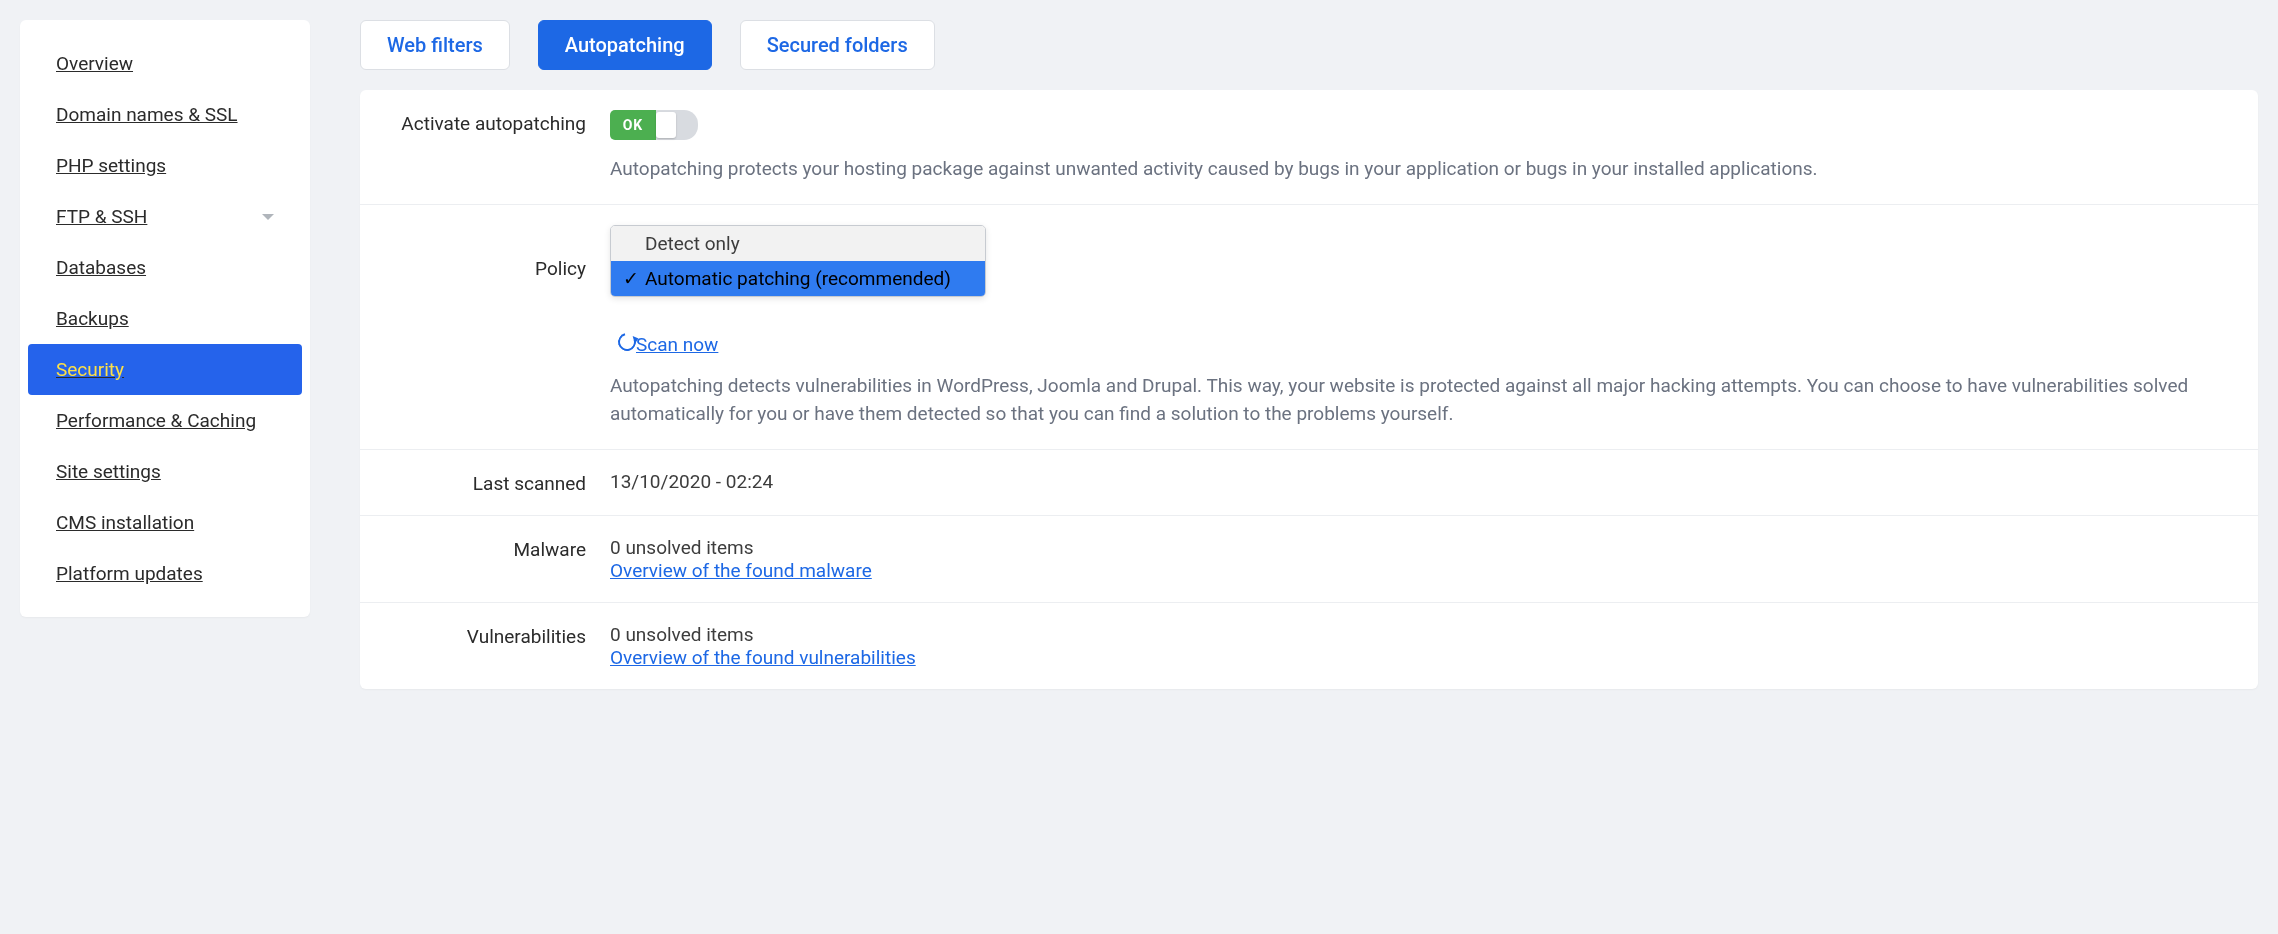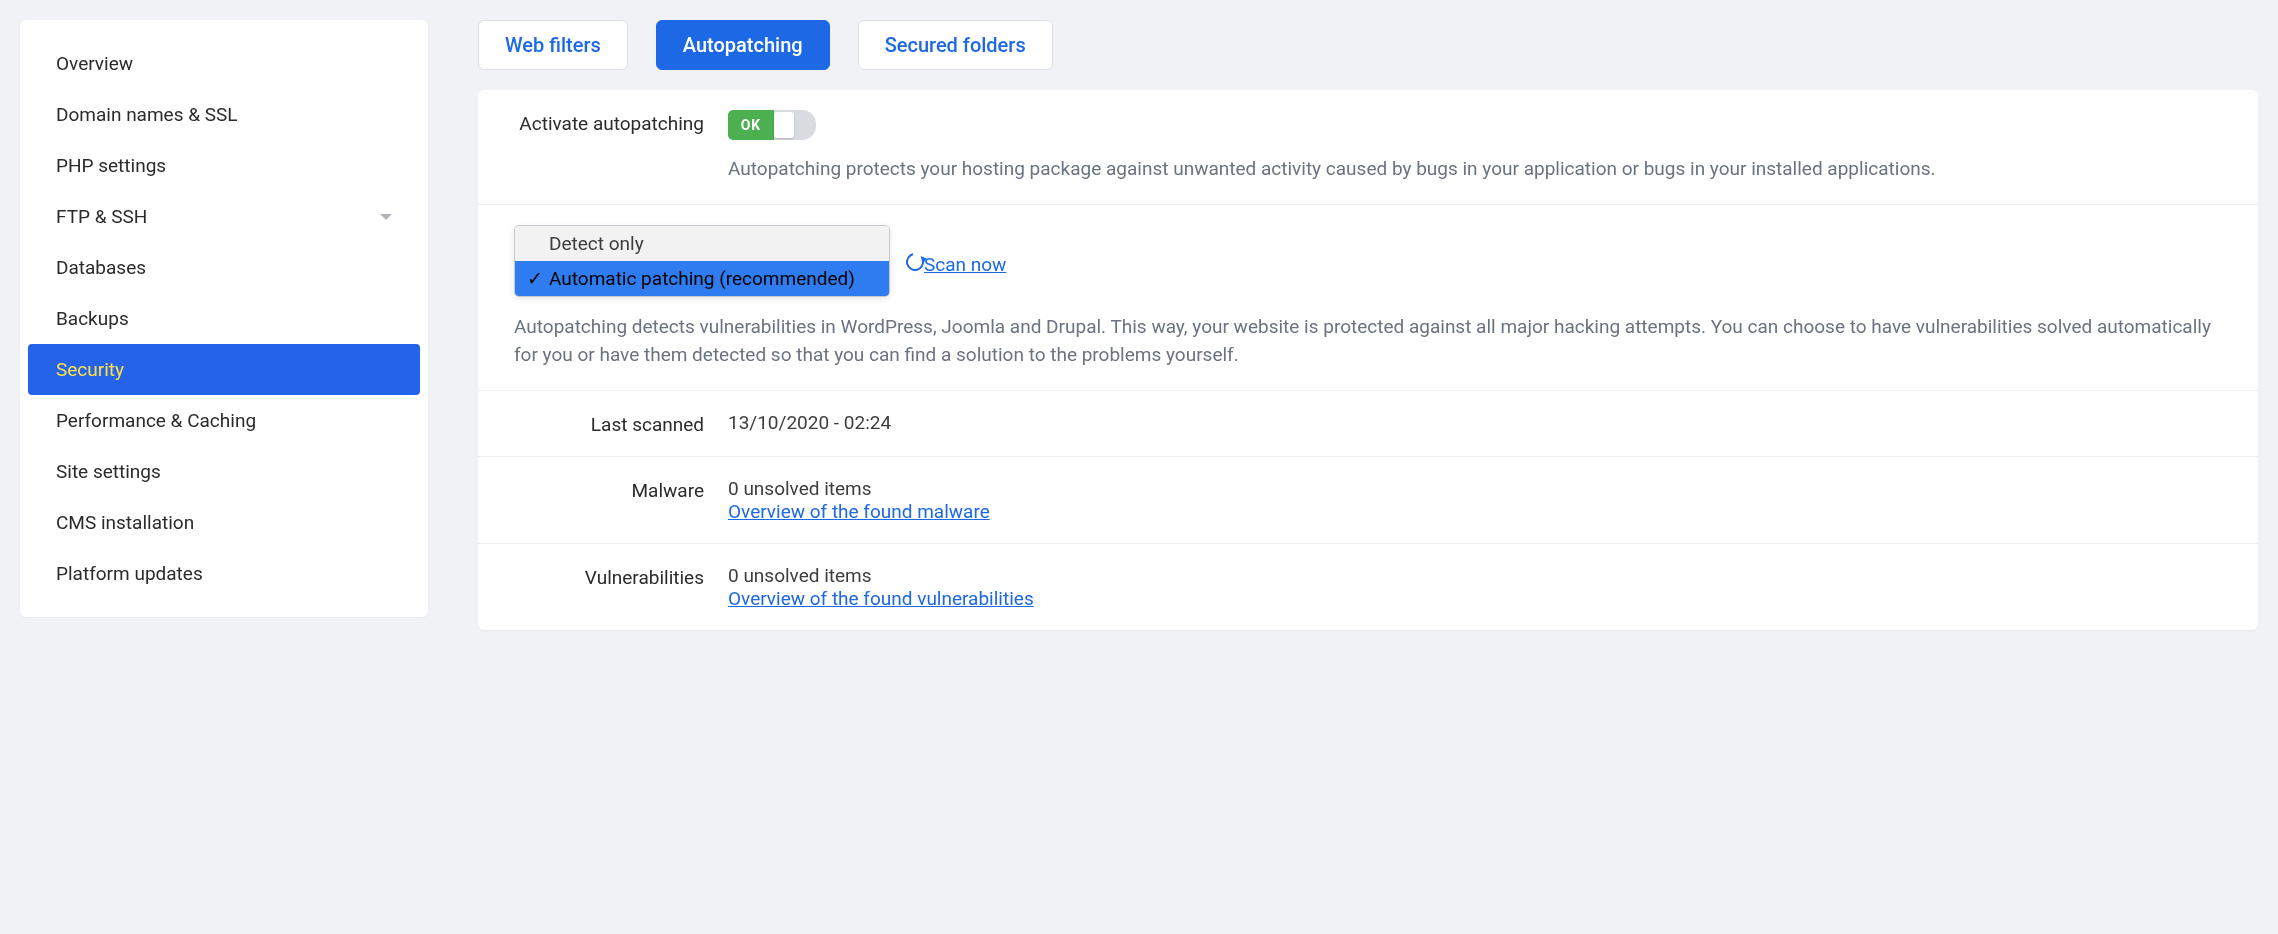--- a/index.html
+++ b/index.html
@@ -13,27 +13,28 @@
       font-size: 19px;
       color: #2b2b2b;
       padding: 20px;
     }
     .container {
       display: flex;
       gap: 50px;
       max-width: 2278px;
     }
     .sidebar {
-      width: 408px;
+      width: 290px;
       background: #fff;
       border-radius: 6px;
       padding: 18px 0;
       flex-shrink: 0;
       height: fit-content;
       box-shadow: 0 1px 2px rgba(0,0,0,0.04);
+      text-decoration: underline;
     }
     .sidebar-item {
       padding: 14px 28px;
       font-size: 19px;
       color: #2b2b2b;
       cursor: pointer;
       display: flex;
       align-items: center;
       justify-content: space-between;
       border-radius: 4px;
@@ -210,20 +211,21 @@
       cursor: pointer;
     }
     .policy-row .row-content {
       position: relative;
     }
     .policy-inline {
       display: flex;
       align-items: flex-start;
       gap: 8px;
       margin-bottom: 16px;
+      flex-direction: column;
     }
     .policy-row .row-label {
         padding-top: 32px;
     }
   </style>
 </head>
 <body>
 
 <div class="container">
 
@@ -279,20 +281,21 @@
         <div class="row-content">
           <div class="toggle">
             <div class="toggle-on">OK</div>
             <div class="toggle-knob"></div>
           </div>
           <div class="desc">Autopatching protects your hosting package against unwanted activity caused by bugs in your application or bugs in your installed applications.</div>
         </div>
       </div>
 
       <div class="row policy-row">
+        <div class="row-label">Policy</div>
         <div class="row-content">
           <div class="policy-inline">
             <div class="dropdown-wrap">
               <div class="dropdown">
                 <div class="dropdown-option">Detect only</div>
                 <div class="dropdown-option selected">Automatic patching (recommended)</div>
               </div>
             </div>
             <div class="scan-link">
               <span class="refresh-icon"></span>

